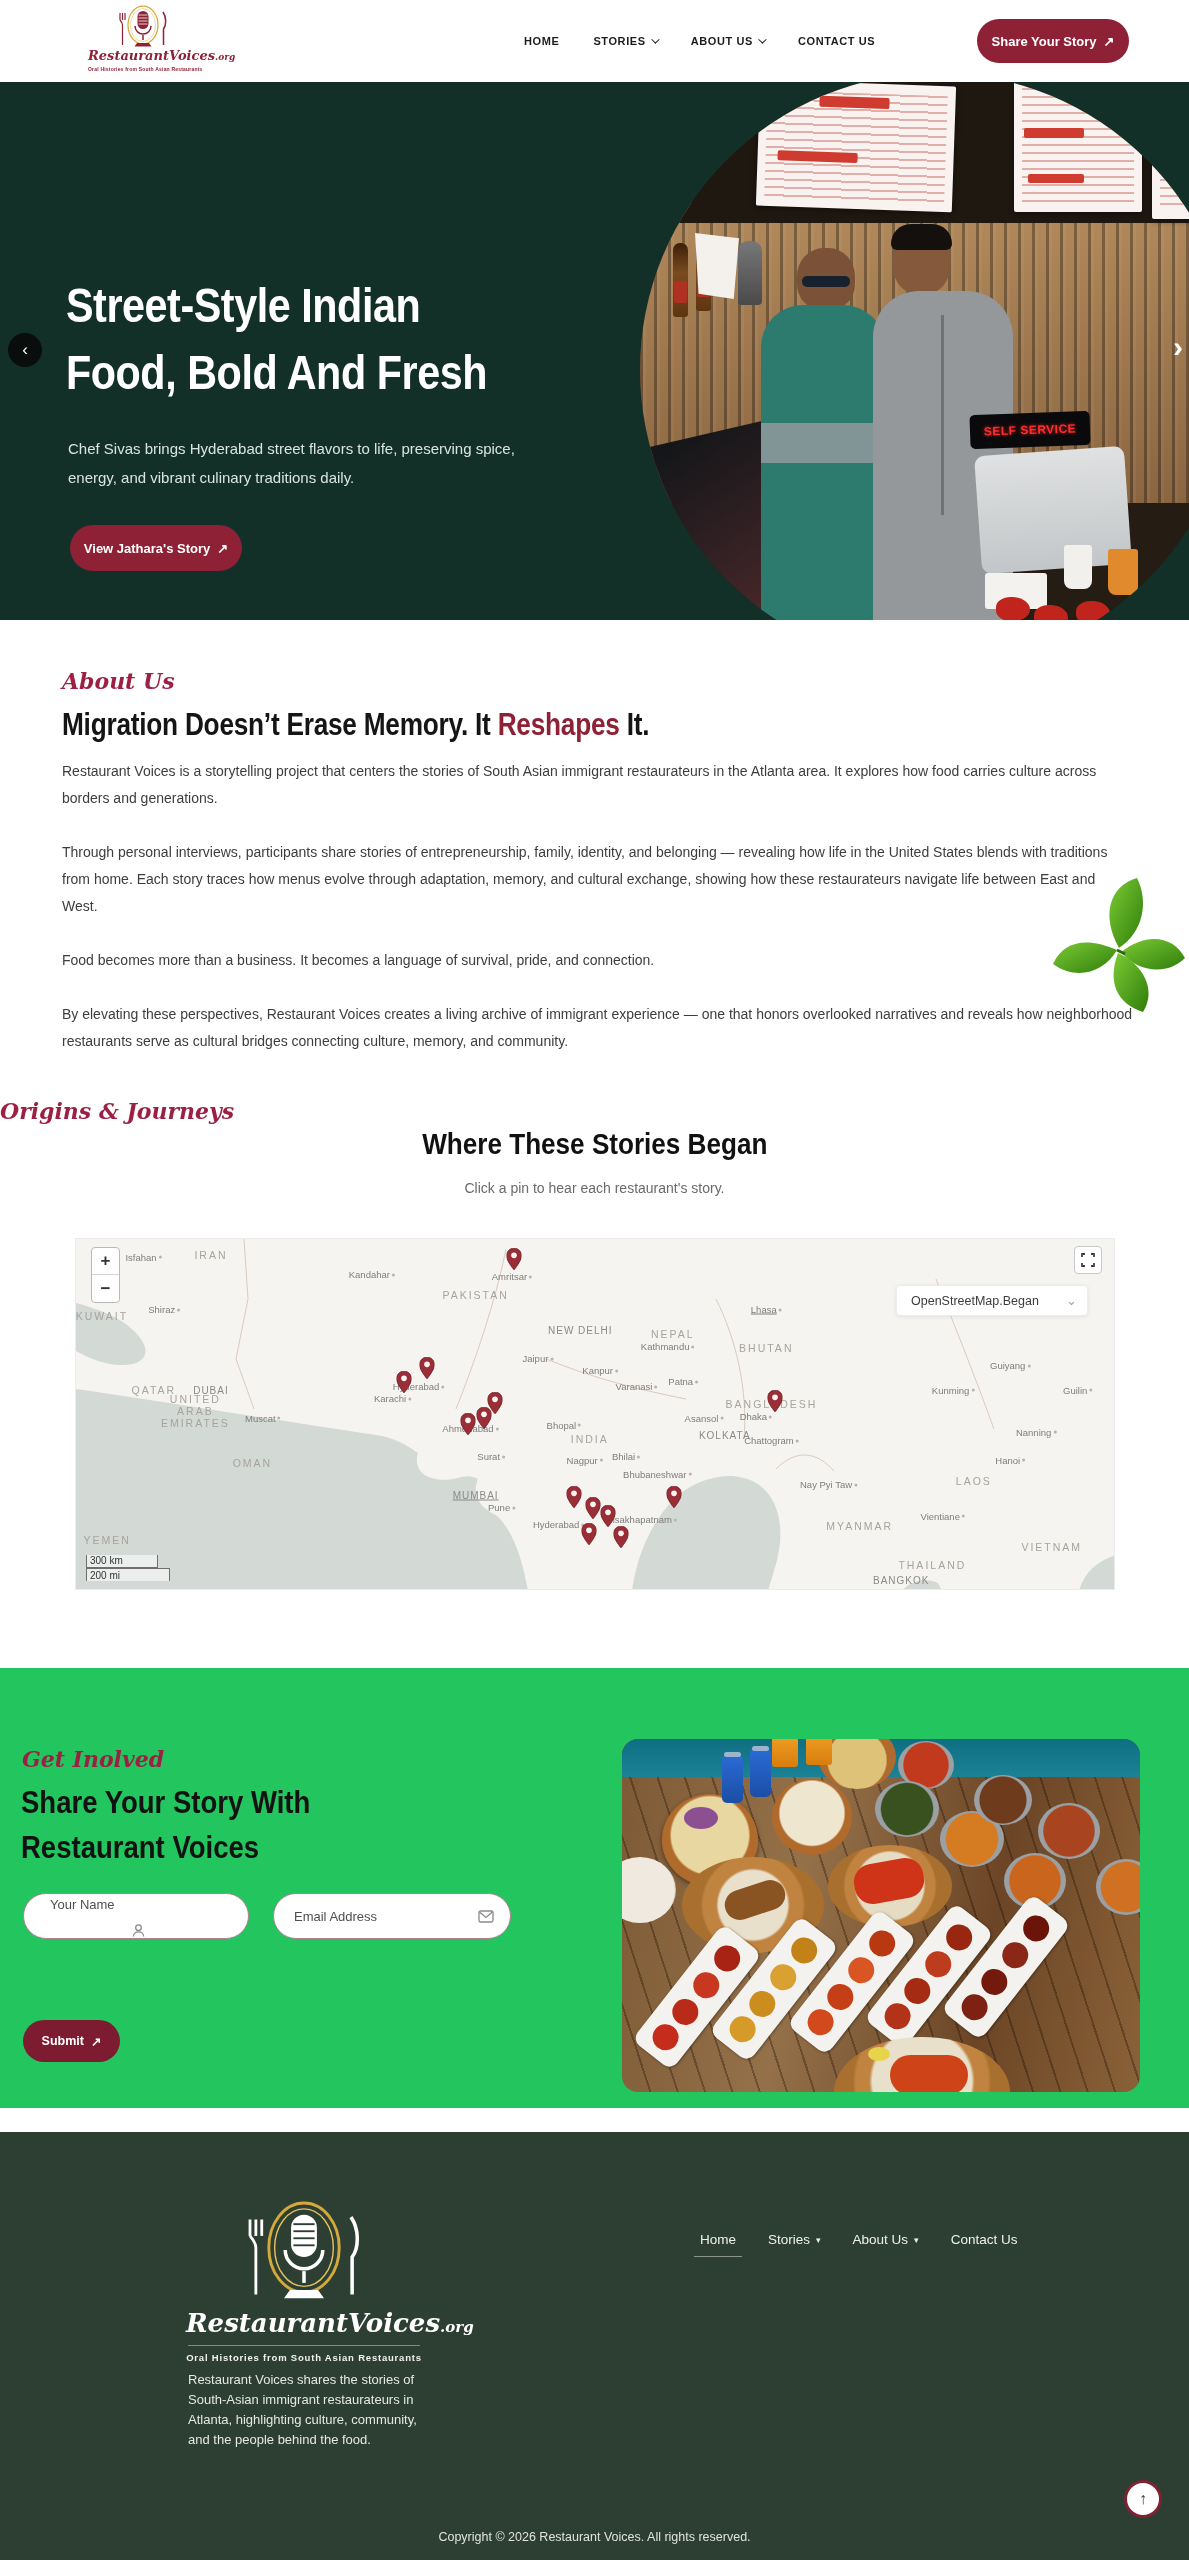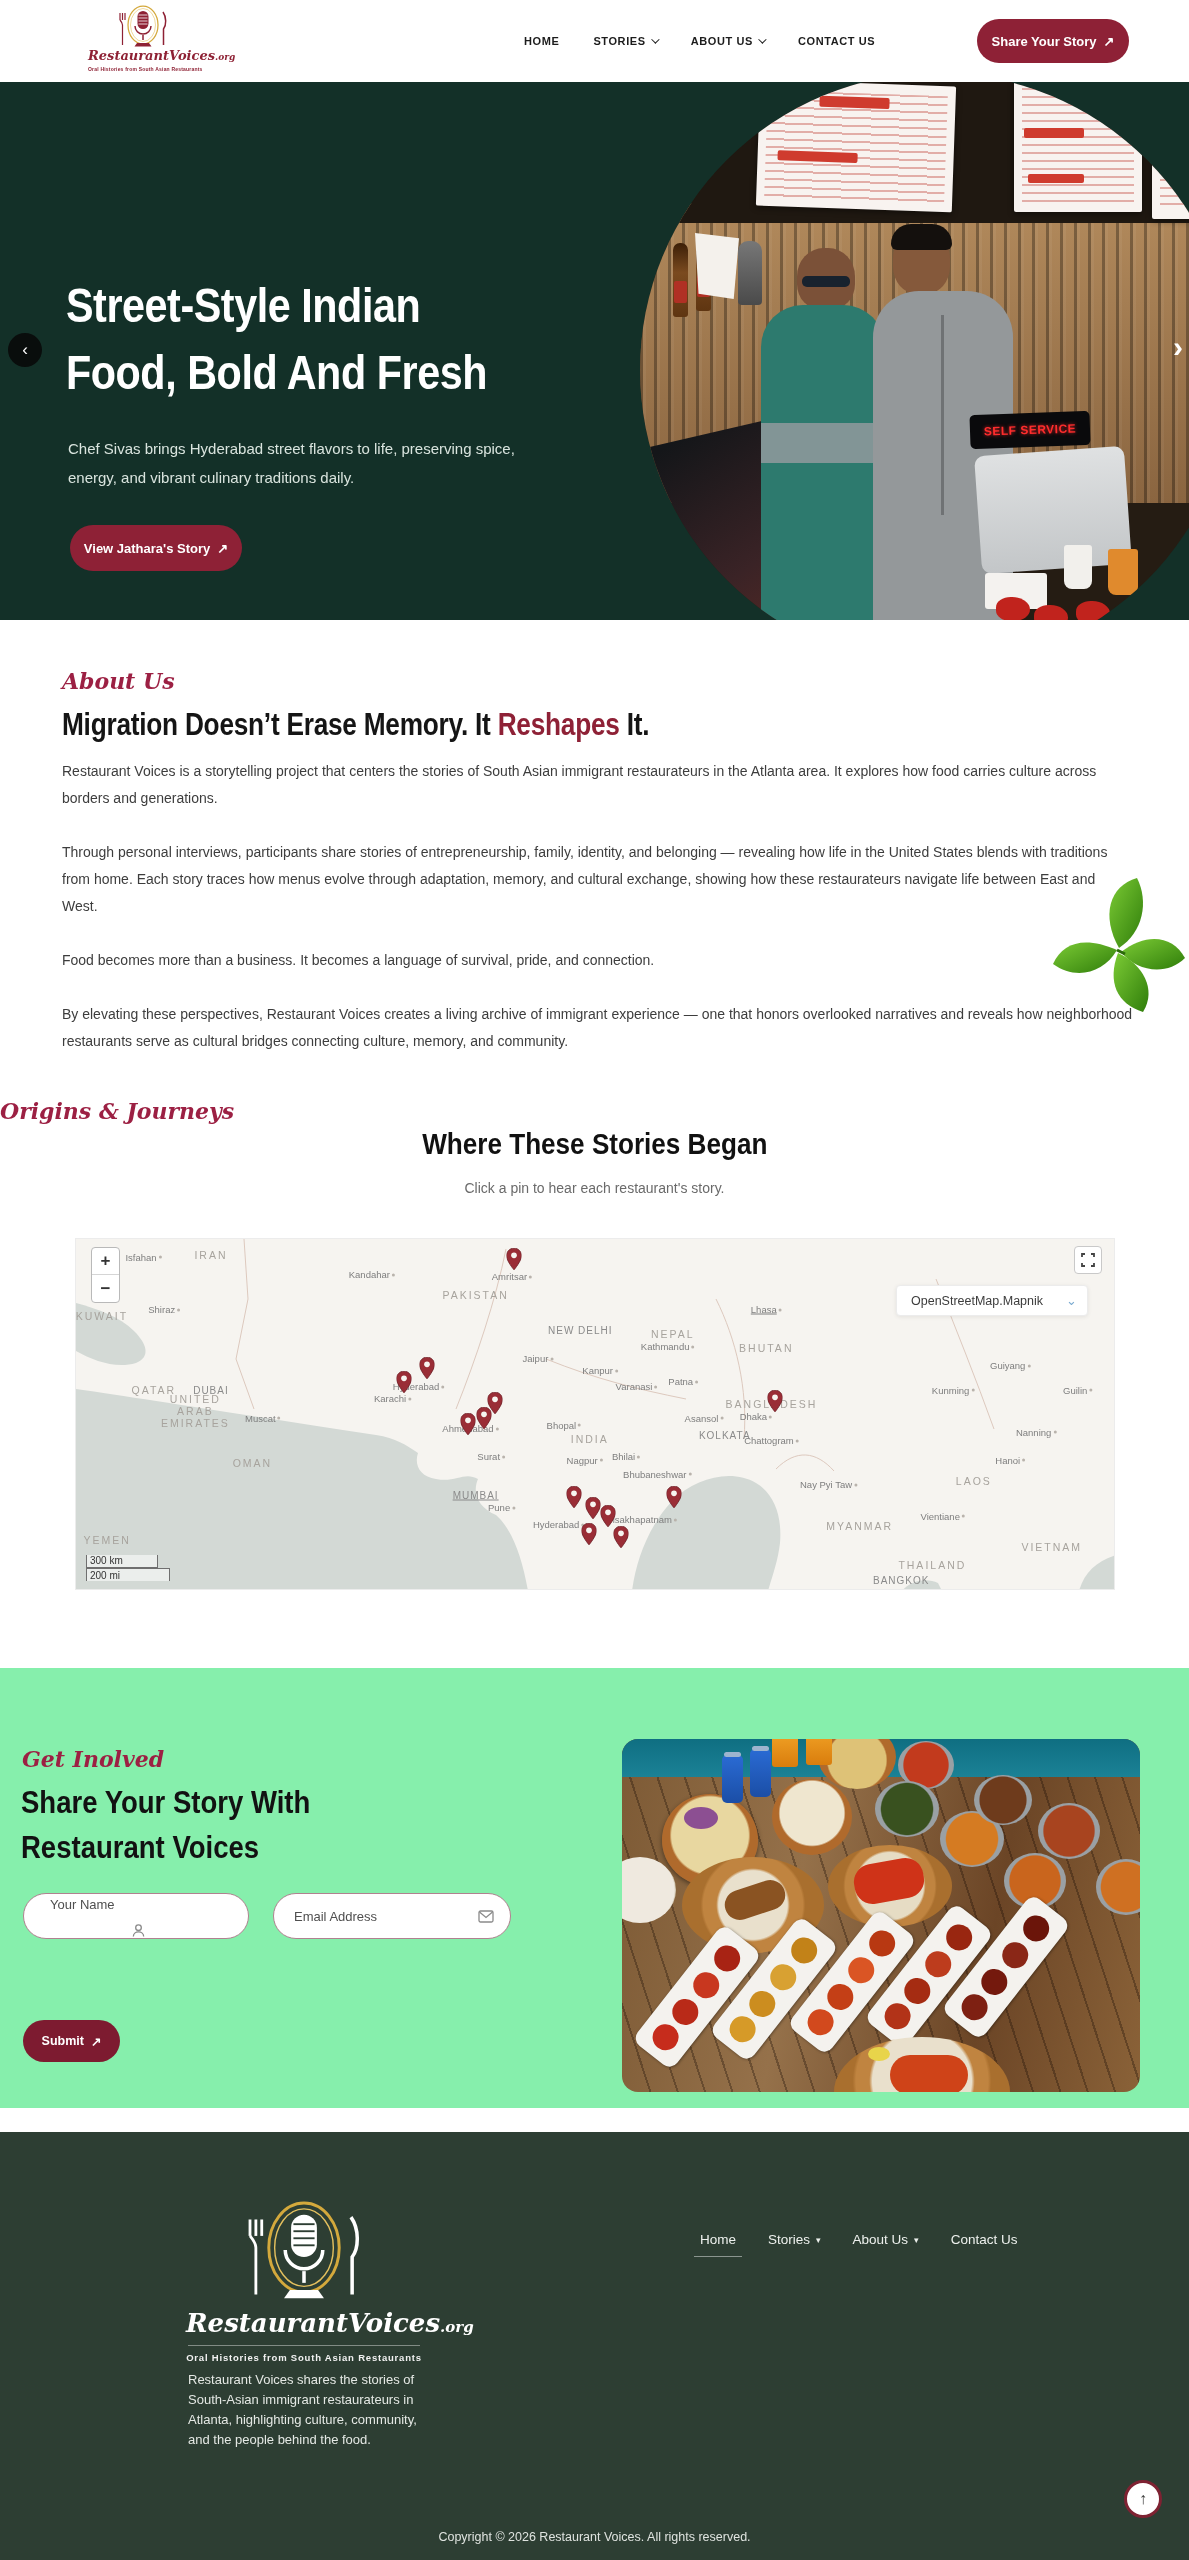--- a/index.html
+++ b/index.html
@@ -89,21 +89,21 @@
   .zoomctl div { height:27px; display:flex; align-items:center; justify-content:center; font-size:17px; font-weight:bold; color:#333; cursor:pointer; }
   .zoomctl div:first-child { border-bottom:1px solid #d5d5d5; }
   .fullscreenctl { position:absolute; right:12px; top:7px; width:28px; height:28px; background:#fff; border:1px solid #c9c9c9; border-radius:4px; display:flex; align-items:center; justify-content:center; cursor:pointer; z-index:5; }
   .layerctl { position:absolute; right:26px; top:46px; width:192px; height:31px; background:#fff; border:1px solid #ececec; border-radius:4px; box-shadow:0 1px 4px rgba(0,0,0,.08); display:flex; align-items:center; justify-content:space-between; padding:0 10px 0 14px; font-size:12.5px; color:#3c3c3c; cursor:pointer; z-index:5; }
   .layerctl .chev { color:#7aaad0; font-size:13px; }
   .scalectl { position:absolute; left:10px; bottom:8px; z-index:5; font-size:10px; color:#333; }
   .scalectl .km { width:72px; border:1.5px solid #6f6f6f; border-top:none; padding:0 3px 1px; background:rgba(255,255,255,.55); }
   .scalectl .mi { width:84px; border:1.5px solid #6f6f6f; border-bottom:none; padding:1px 3px 0; background:rgba(255,255,255,.55); }
 
   
-  .involve { position:absolute; top:1668px; left:0; width:1189px; height:440px; background:#86efac; }
+  .involve { position:absolute; top:1668px; left:0; width:1189px; height:440px; background:#22c55e; }
   .inv-eyebrow { position:absolute; left:22px; top:78px; }
   .inv-title { position:absolute; left:21px; top:112px; font-size:32px; font-weight:bold; line-height:45px; color:#121212; transform:scaleX(.86); transform-origin:left top; white-space:nowrap; }
   .field { position:absolute; height:46px; border:1px solid #b0818f; border-radius:23px; background:#fff; display:flex; align-items:center; padding:0 16px 0 20px; gap:8px; }
   .field input { border:none; outline:none; flex:1; font-size:13px; color:#333; font-family:"Liberation Sans",sans-serif; background:transparent; }
   .field input::placeholder { color:#4f4f4f; }
   .f-name { left:23px; top:225px; width:226px; }
   .f-email { left:273px; top:225px; width:238px; }
   .f-msg { left:23px; top:283px; width:488px; }
   .submit-btn { position:absolute; left:23px; top:352px; width:97px; height:42px; font-size:12.5px; background:#7D1B30; }
   .food { position:absolute; left:622px; top:71px; width:518px; height:353px; border-radius:16px; overflow:hidden;
@@ -390,21 +390,21 @@
       </div>
       <div class="fullscreenctl">
         <svg width="14" height="14" viewBox="0 0 14 14" fill="none" stroke="#444" stroke-width="1.8">
           <path d="M1 4 V1 H4"></path>
             <path d="M10 1 H13 V4"></path>
             <path d="M13 10 V13 H10"></path>
             <path d="M4 13 H1 V10"></path>
         </svg>
       </div>
       <div class="layerctl">
-        <span>OpenStreetMap.Mapnik</span>
+        <span>OpenStreetMap.Began</span>
         <span class="chev">⌄</span>
       </div>
       <div class="scalectl">
         <div class="km">300 km</div>
         <div class="mi">200 mi</div>
       </div>
     </div>
   </section>
 
   <section class="involve">

